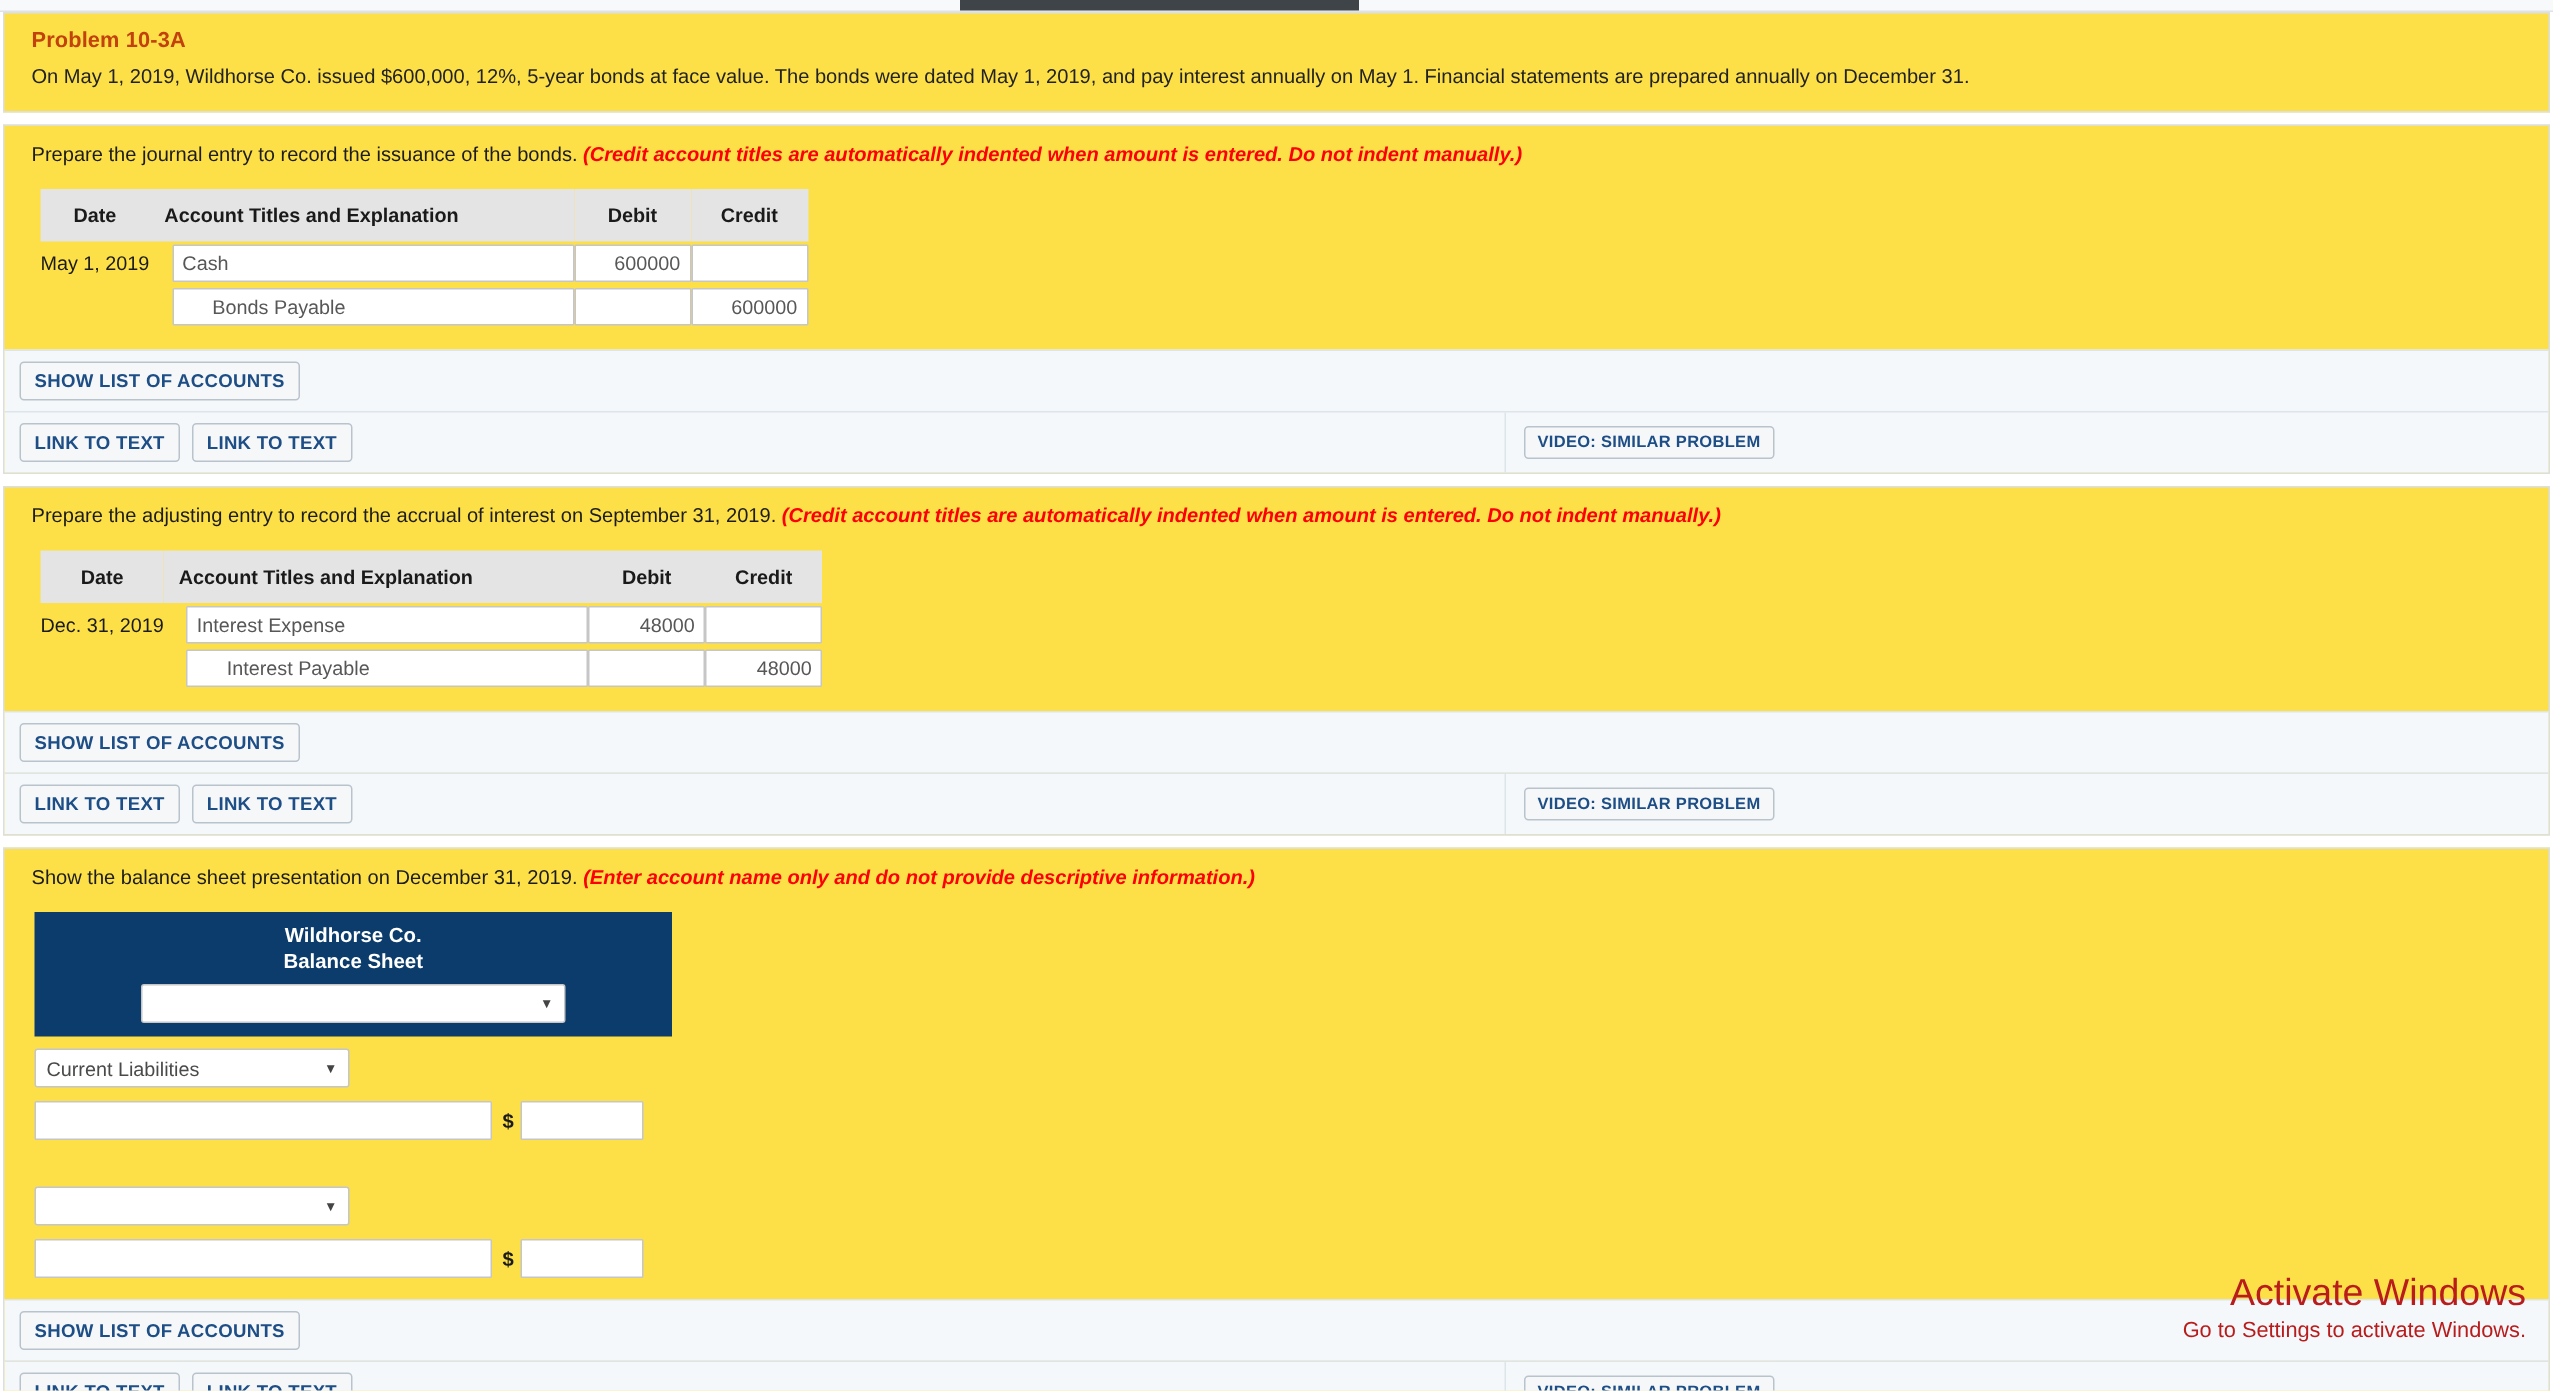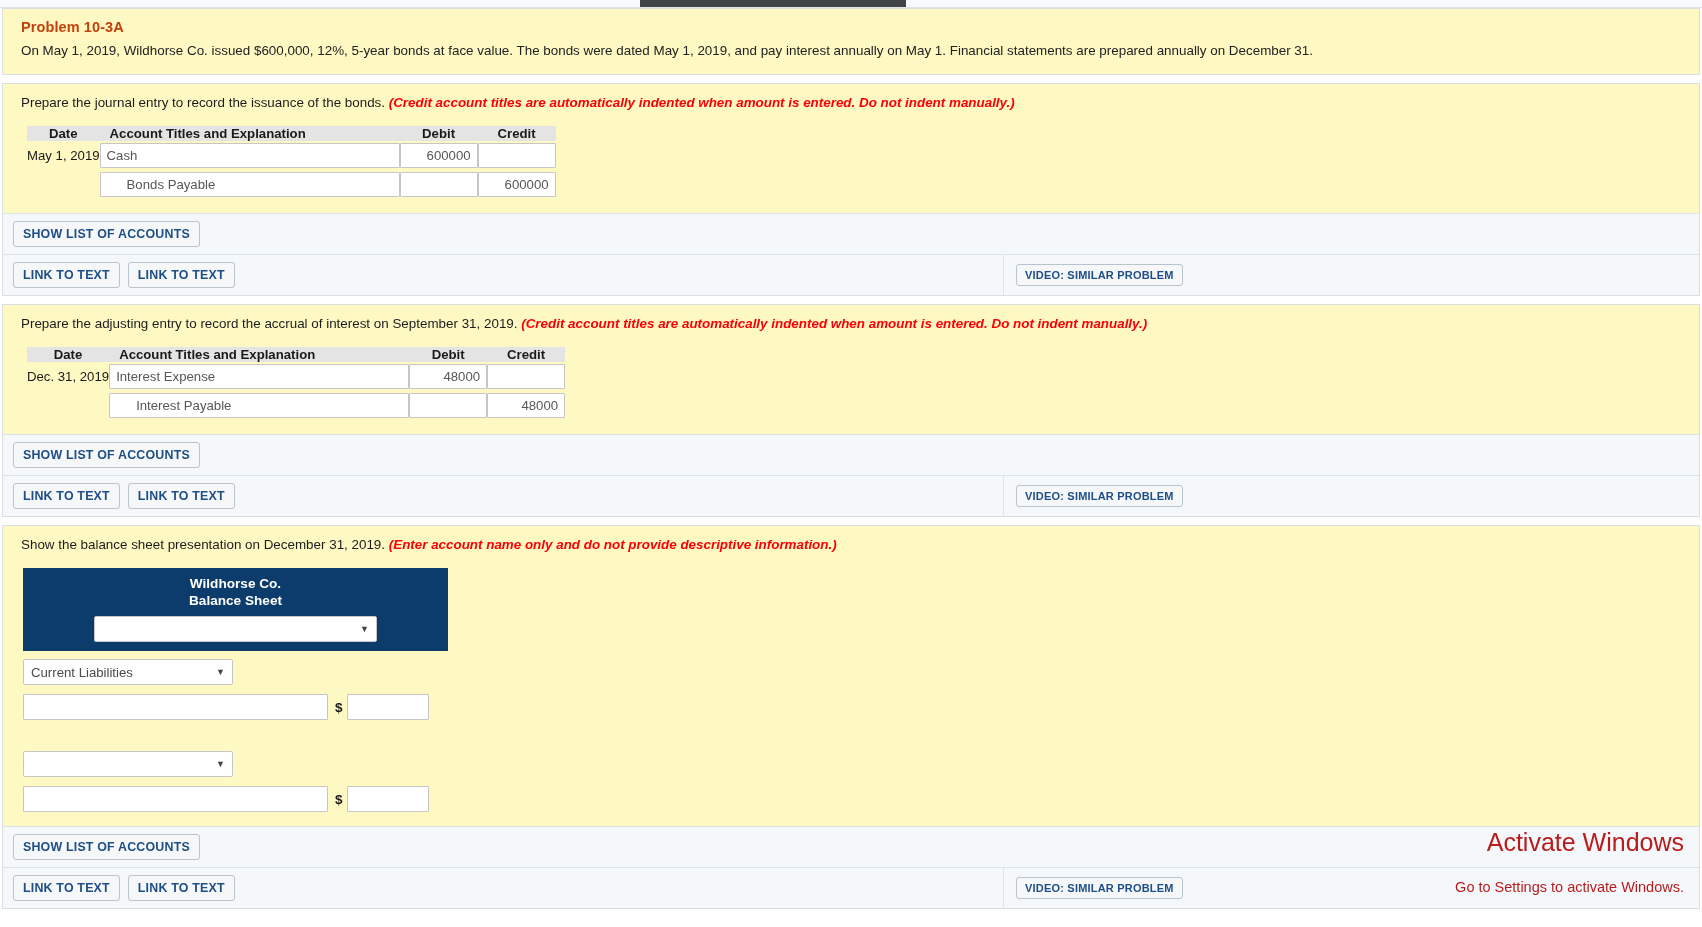--- a/index.html
+++ b/index.html
@@ -22,21 +22,21 @@
   .topstrip .thumb {
     position: absolute;
     left: 640px; top: 0;
     width: 266px; height: 7px;
     background: #3f4448;
   }
 
   
   .panel {
     border: 1px solid #d9dfe5;
-    background: #fef9c3;
+    background: #fde047;
     margin: 0 2px 8px 2px;
   }
   .panel-pad { padding: 10px 18px 14px 18px; }
 
   
   .prob-title {
     color: #c2410c;
     font-weight: bold;
     font-size: 14.5px;
     margin: 0 0 7px 0;
@@ -64,21 +64,21 @@
   
   table.journal {
     border-collapse: collapse;
     margin-left: 6px;
   }
   table.journal th {
     background: #e4e4e4;
     font-size: 13.2px;
     font-weight: bold;
     color: #1a1a1a;
-    padding: 0 6px;
+    padding: 10px 6px;
     text-align: center;
     white-space: nowrap;
     border: none;
   }
   table.journal th.acct { text-align: left; padding-left: 10px; }
   table.journal td {
     padding: 2px 0 2px 0;
     vertical-align: middle;
   }
   td.datecell {
@@ -92,21 +92,21 @@
     border: 1px solid #c6c6c6;
     background: #ffffff;
     height: 25px;
     font-family: "Liberation Sans", sans-serif;
     font-size: 13.2px;
     color: #575757;
     padding: 0 6px;
     outline: none;
     border-radius: 1px;
   }
-  .tin.acct  { width: 300px; }
+  .tin.acct  { width: 268px; margin-left: 15px; }
   .tin.acct.ind { padding-left: 26px; }
   .tin.amt   { width: 78px; text-align: right; }
   .tin::placeholder { color: #7b7b7b; }
 
   
   .barA, .barB {
     background: #f4f8fb;
     border-top: 1px solid #dde4ea;
     padding: 7px 10px;
     display: flex;
@@ -188,21 +188,21 @@
   .wm {
     position: absolute;
     right: 18px;
     bottom: 30px;
     text-align: right;
     color: #b91c1c;
     pointer-events: none;
     user-select: none;
   }
   .wm .w1 { font-size: 25px; line-height: 1.25; }
-  .wm .w2 { font-size: 14.5px; line-height: 1.3; margin-top: 20px; }
+  .wm .w2 { font-size: 14.5px; line-height: 1.3; }
 </style>
 </head>
 <body>
 
 <div class="topstrip">
   <div class="thumb"></div>
 </div>
 
 <div class="panel">
   <div class="panel-pad">

